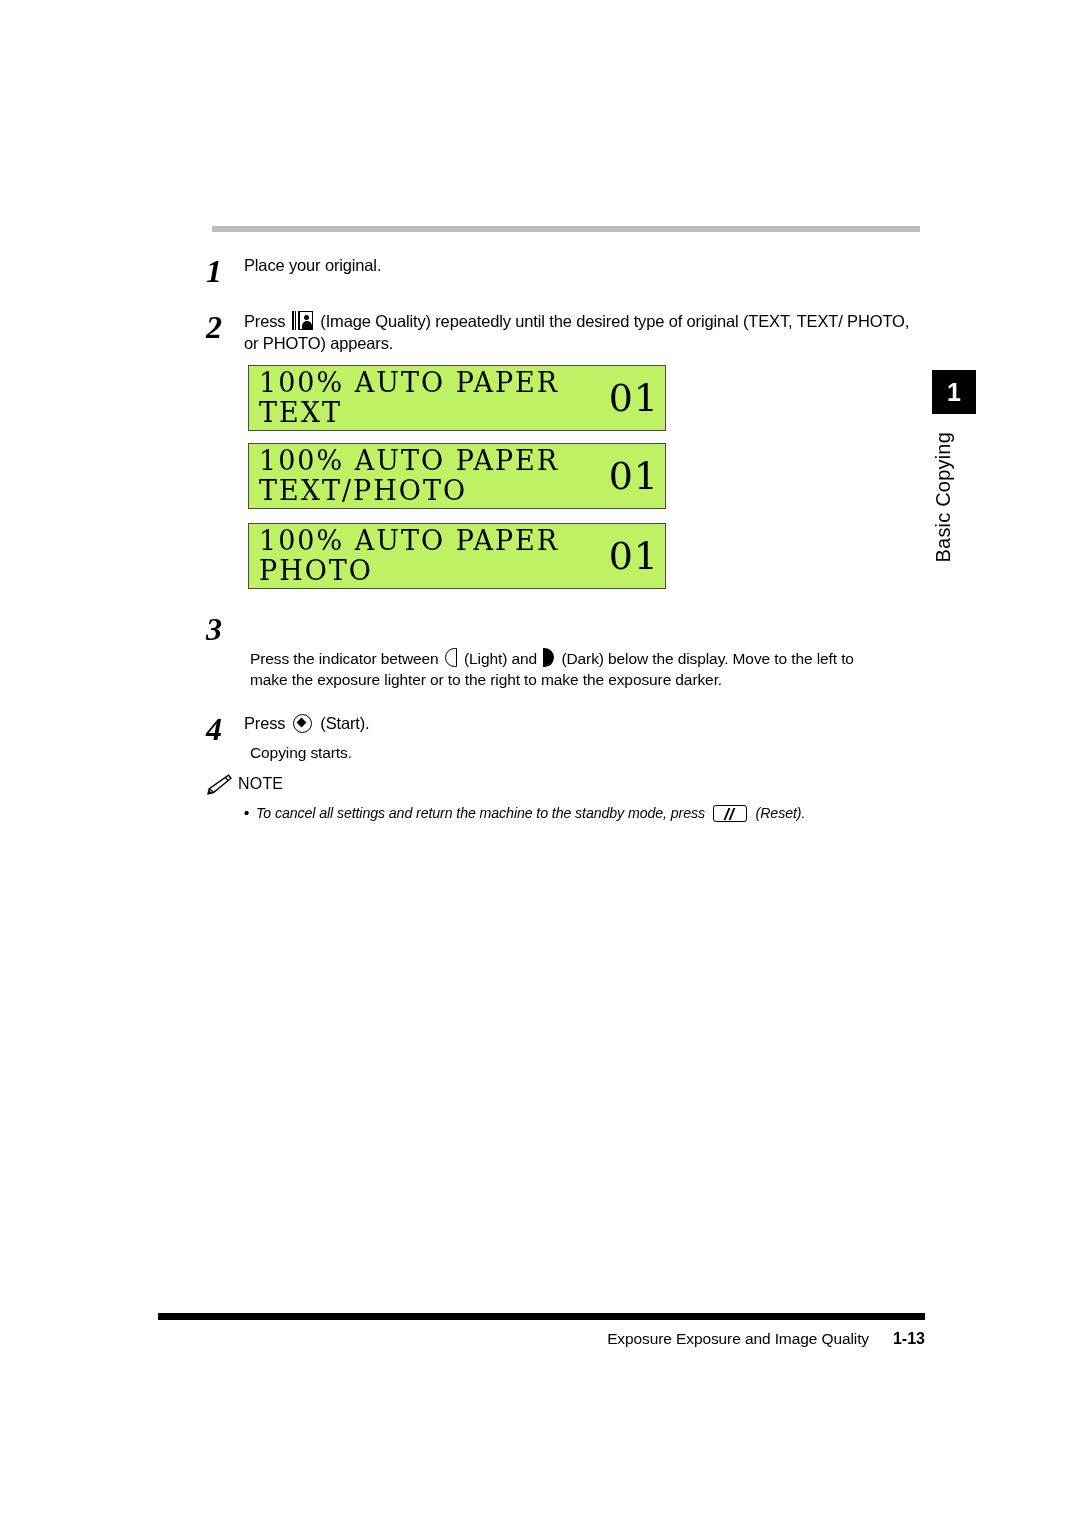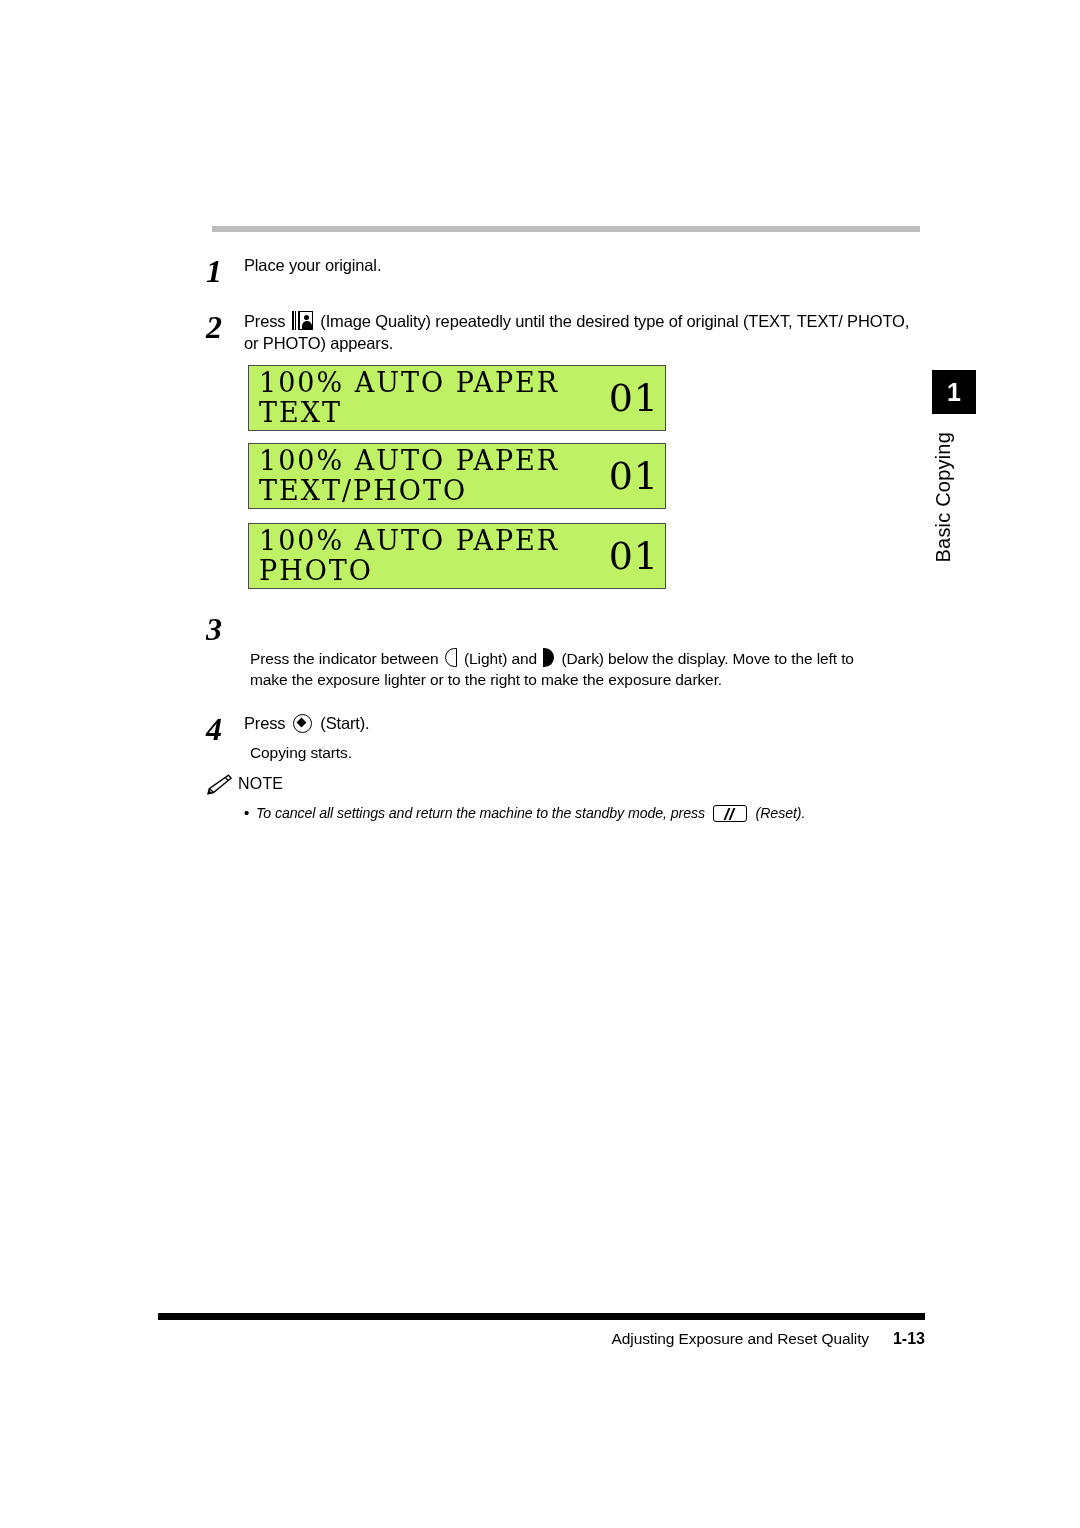--- a/index.html
+++ b/index.html
@@ -389,14 +389,14 @@
     </li>
   </ul>
 </div>
 
 <div id="chapter-tab">
   <div class="tab-box">1</div>
   <div class="tab-label">Basic Copying</div>
 </div>
 
 <div class="bottom-rule"></div>
-<div id="footer-title">Adjusting Exposure and Reset Quality</div>
+<div id="footer-title">Exposure Exposure and Image Quality</div>
 <div id="footer-page">1-13</div>
 
 </body></html>

